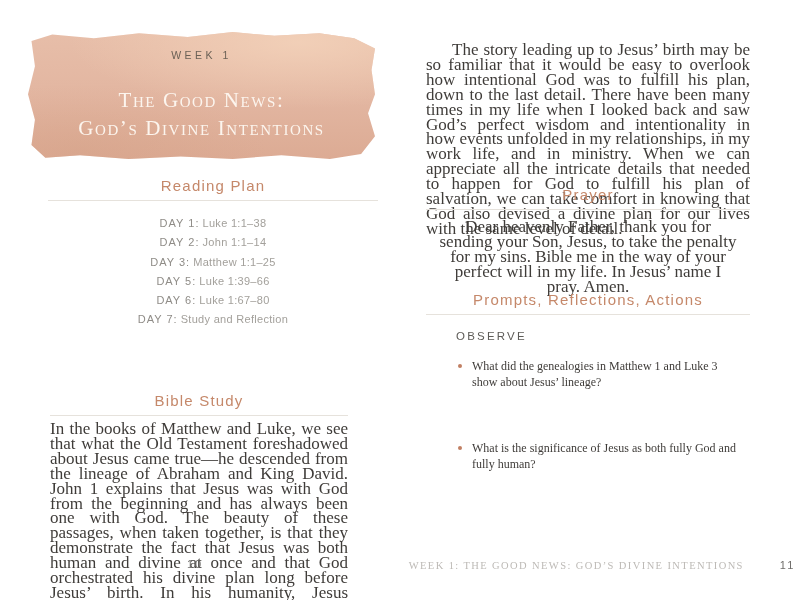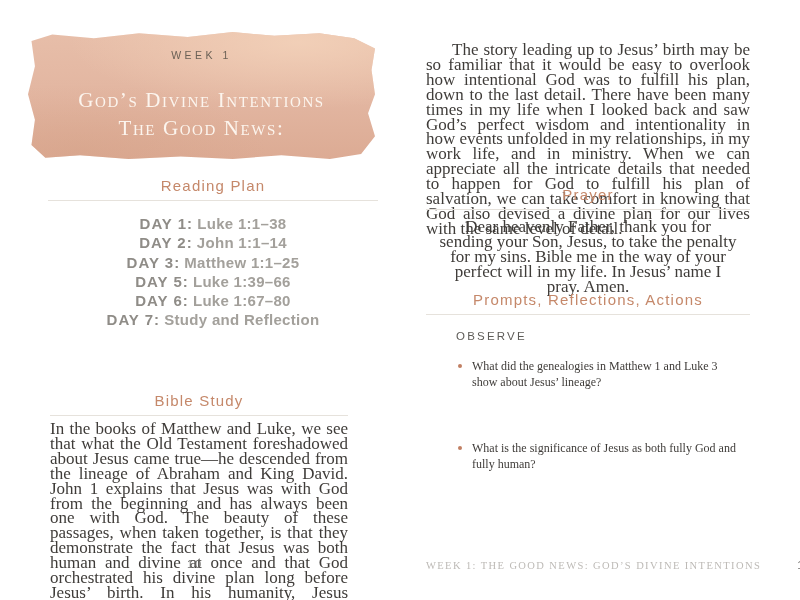--- a/index.html
+++ b/index.html
@@ -42,21 +42,21 @@
   .serif-body {
     font-size:17px; line-height:14.9px; color:#3f3c39;
     text-align:justify;
   }
 
   
   .reading-plan { position:absolute; left:48px; top:177px; width:330px; }
   .day-list { list-style:none; margin-top:13px; text-align:center; }
   .day-list li {
     font-family:"Liberation Sans", sans-serif;
-    font-size:15px; line-height:19.3px; color:#9d9a95;font-weight:bold;
+    font-size:11px; line-height:19.3px; color:#9d9a95;
   }
   .day-label { color:#8f8c87; letter-spacing:1px; }
   .day-text  { color:#a3a09b; letter-spacing:.3px; }
 
   .bible-study { position:absolute; left:50px; top:392px; width:298px; }
   .bible-study p { margin-top:6px; }
 
   
   .intro { position:absolute; left:426px; top:43px; width:324px; text-indent:26px; }
 
@@ -83,39 +83,39 @@
   }
 
   
   .pagenum {
     font-family:"Liberation Sans", sans-serif;
     font-size:11px; letter-spacing:2px; color:#6f6d6a;
   }
   .footer-left { position:absolute; left:180px; top:558px; width:30px; text-align:center; }
   .footer-right {
     position:absolute; left:426px; top:559px; width:352px;
-    display:flex; justify-content:flex-start; align-items:baseline; gap:36px;
+    display:flex; justify-content:center; align-items:baseline; gap:36px;
   }
   .running-title {
     font-family:"Liberation Serif", serif;
     font-size:10.5px; letter-spacing:1.4px; color:#bdbab6; white-space:nowrap;
   }
 </style>
 </head>
 <body>
 
 <div class="spread">
 
   <div>
 
     <div class="watercolor">
       <div class="kicker">WEEK 1</div>
       <div class="book-title">
+        <div>The Good News:</div>
         <div>God’s Divine Intentions</div>
-        <div>The Good News:</div>
       </div>
     </div>
 
     <section class="reading-plan">
       <h2 class="section-heading">Reading Plan</h2>
       <div class="rule"></div>
       <ul class="day-list">
         <li>
           <span class="day-label">DAY 1:</span>
           <span class="day-text">Luke 1:1–38</span>

